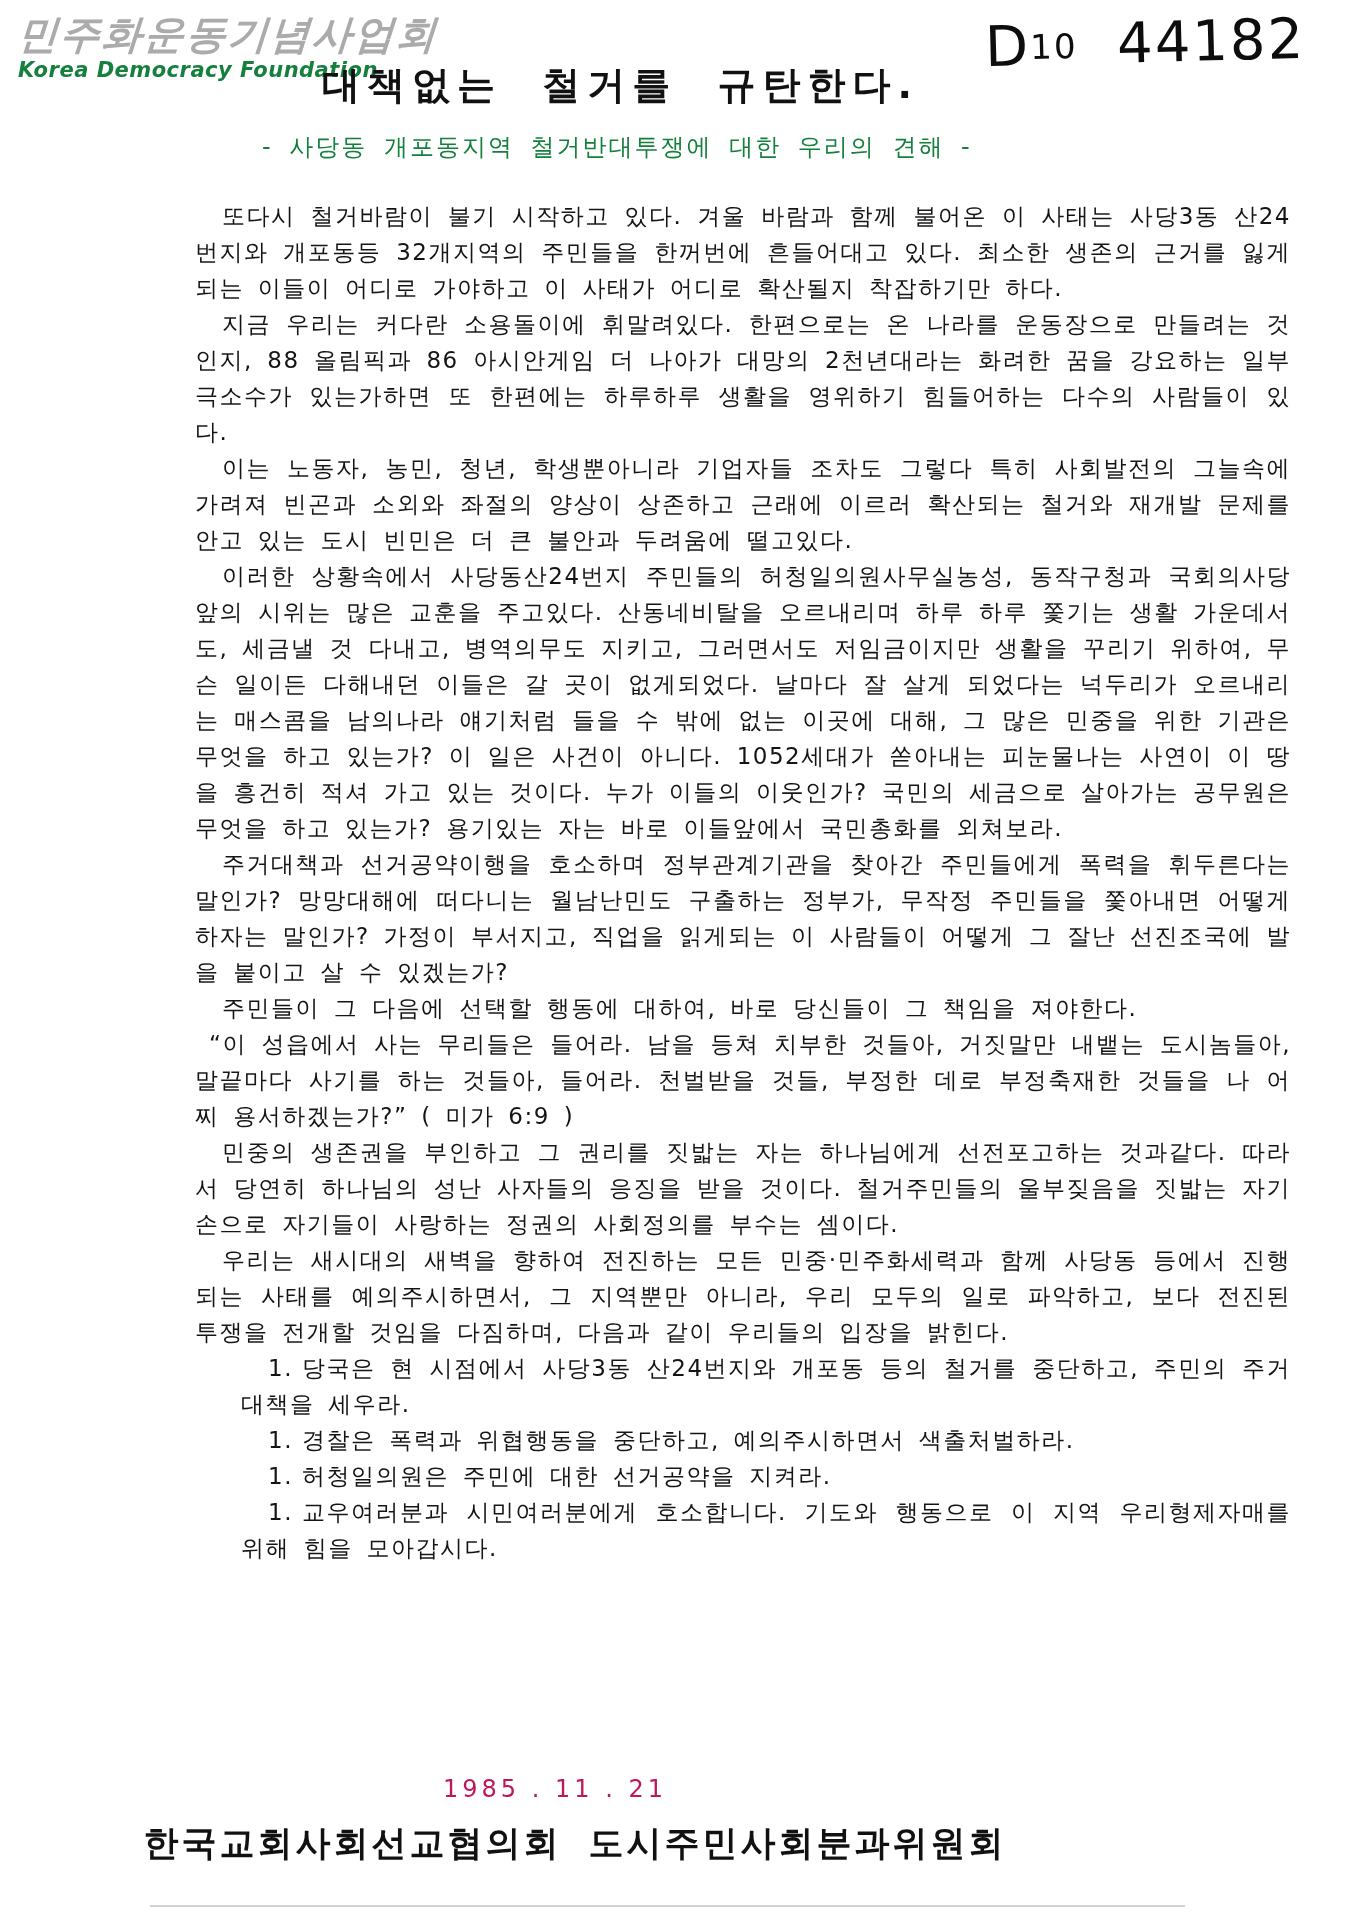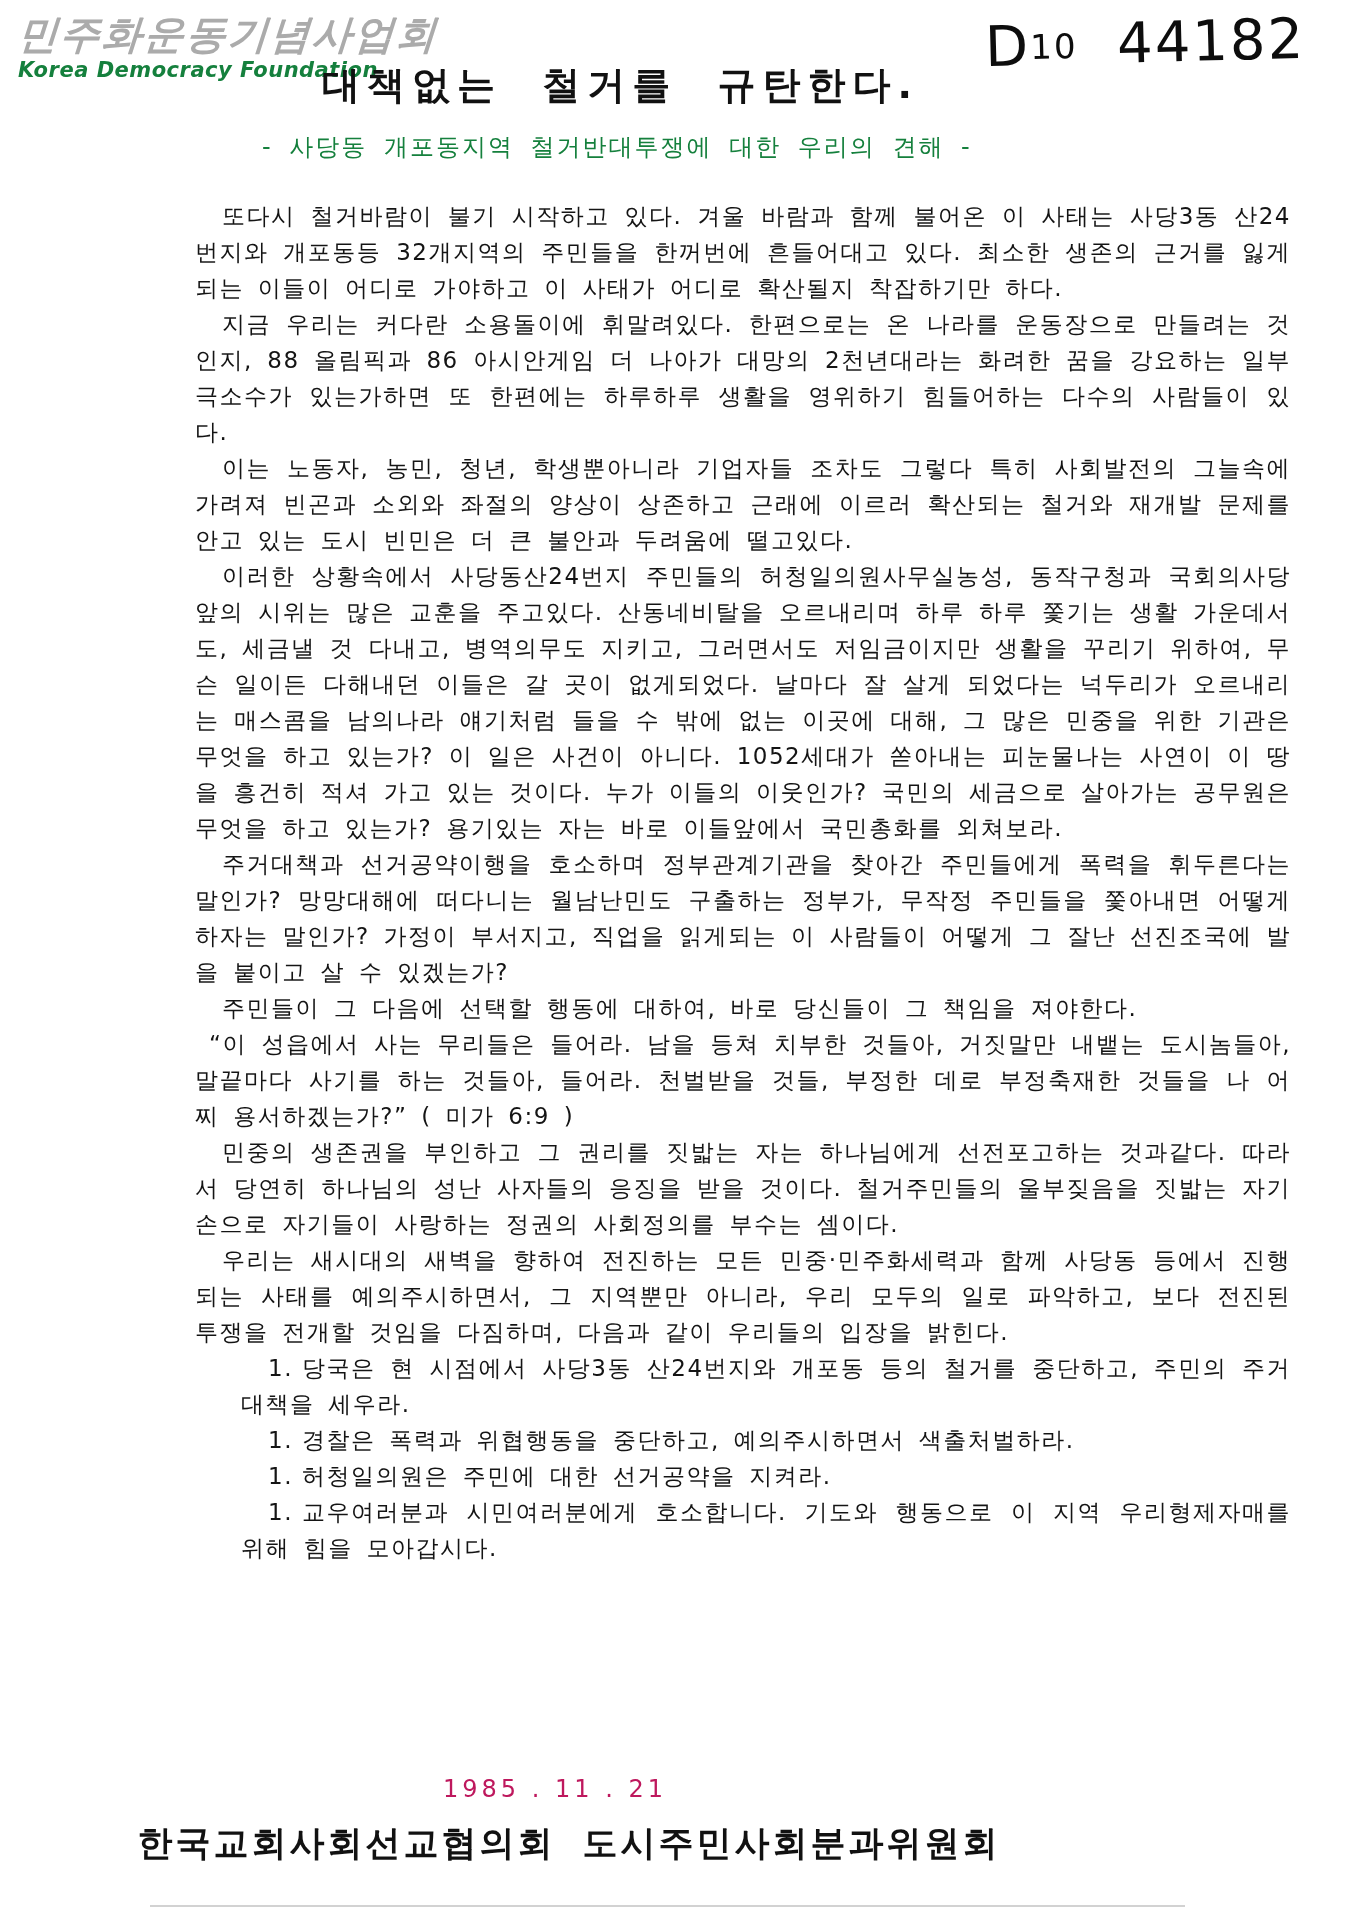--- a/index.html
+++ b/index.html
@@ -60,21 +60,21 @@
     text-align:justify;
   }
   .demand .marker{display:inline-block;width:34px;text-indent:0;}
   
   .footer-date{
     position:absolute;top:1775px;left:160px;width:790px;
     text-align:center;font-size:24px;letter-spacing:4px;
     color:#be185d;
   }
   .footer-org{
-    position:absolute;top:1820px;left:119px;width:900px;
+    position:absolute;top:1820px;left:125px;width:900px;
     text-align:center;font-size:35px;font-weight:bold;
     letter-spacing:3px;word-spacing:12px;color:#111;
     white-space:nowrap;
   }
   .bottom-line{
     position:absolute;top:1905px;left:150px;width:1035px;height:2px;
     background:#d2d2d2;
   }
 </style>
 </head>

